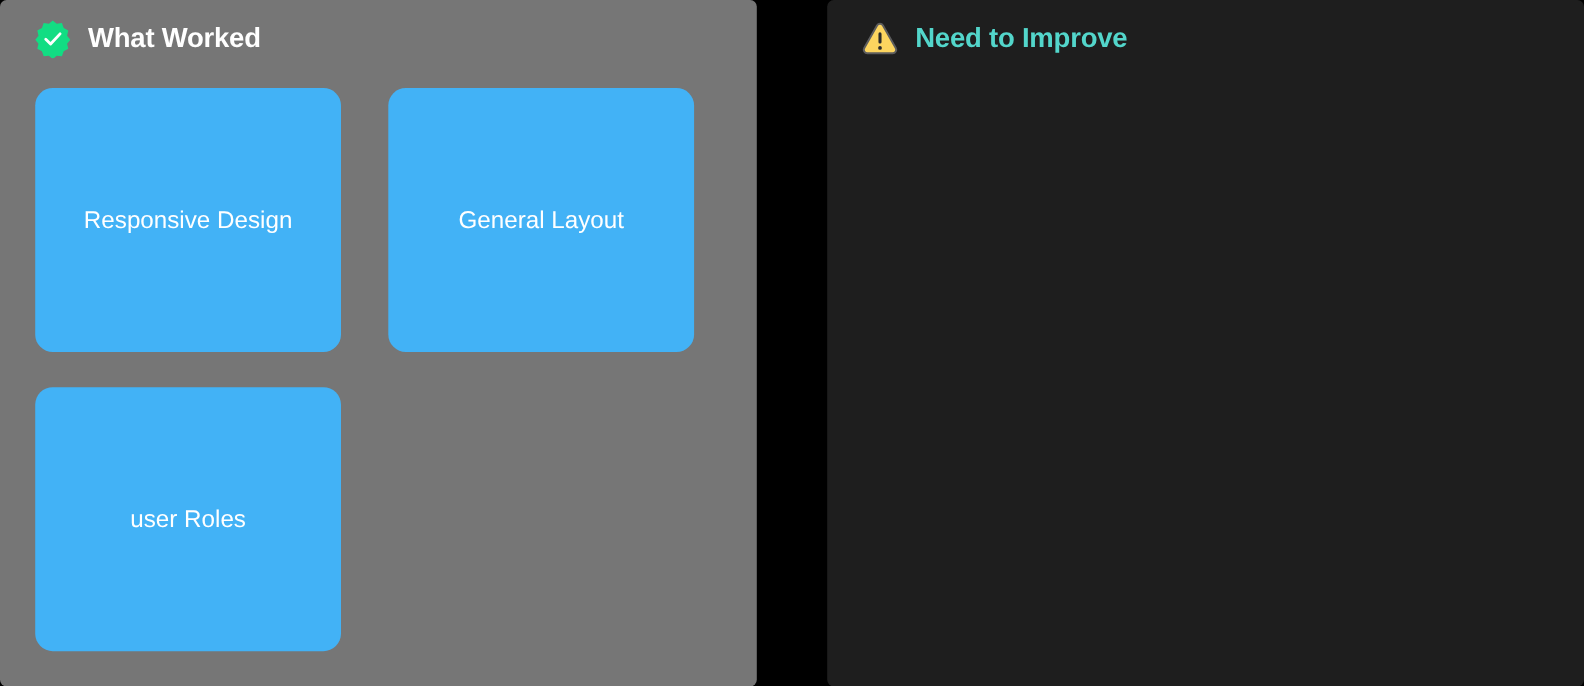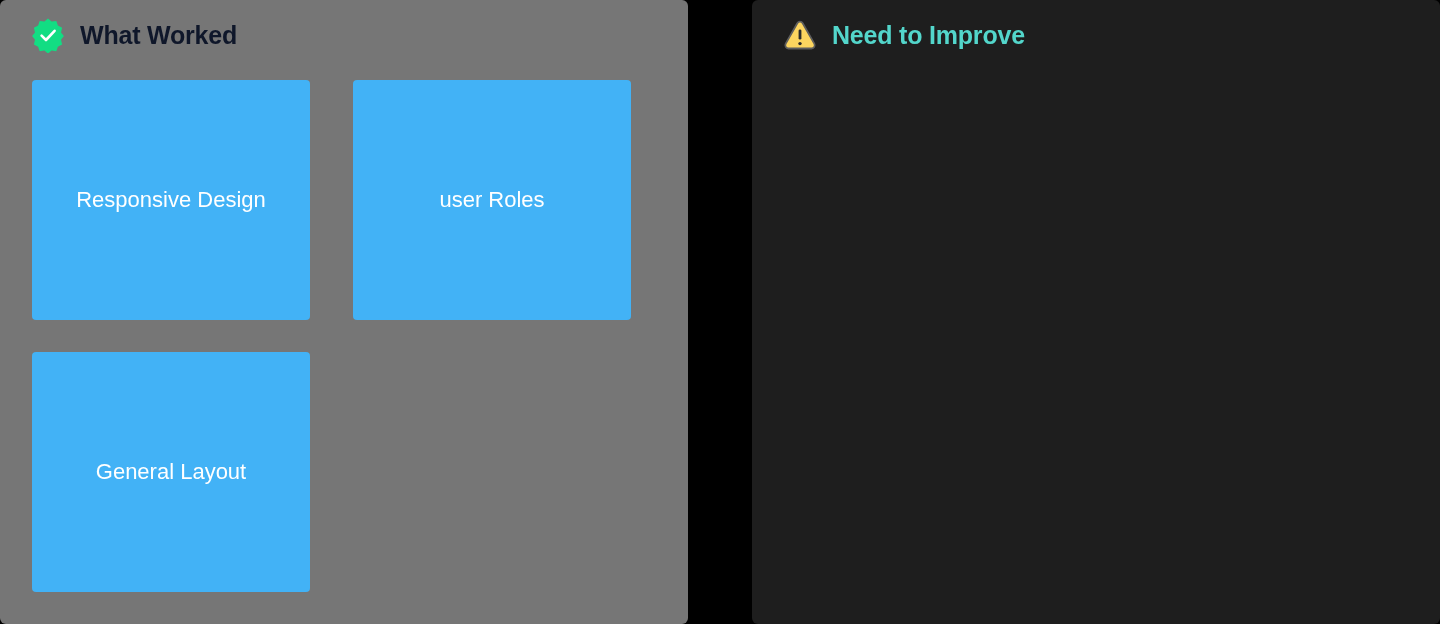--- a/index.html
+++ b/index.html
@@ -52,21 +52,21 @@
   }
 
   .panel-title {
     font-size: 25px;
     font-weight: bold;
     letter-spacing: -0.2px;
     white-space: nowrap;
     line-height: 1;
   }
 
-  #title-left  { color: #0f172a; }
+  #title-left  { color: #ffffff; }
   #title-right { color: #53d6cb; }
 
   .header-icon {
     width: 36px;
     height: 36px;
     display: block;
     flex: 0 0 36px;
   }
 
   
@@ -76,21 +76,21 @@
     grid-template-columns: 278px 278px;
     grid-template-rows: 240px 240px;
     column-gap: 43px;
     row-gap: 32px;
   }
 
   #grid-left  { left: 32px;  top: 80px; }
 
   .card {
     box-sizing: border-box;
-    border-radius: 4px;
+    border-radius: 16px;
     display: flex;
     align-items: center;
     justify-content: center;
     text-align: center;
     padding: 16px 14px;
   }
 
   .card-blue {
     background: #42b2f6;
   }
@@ -124,24 +124,24 @@
         </svg>
       </span>
       <span class="panel-title" id="title-left">What Worked</span>
     </div>
 
     <div class="card-grid" id="grid-left">
       <div class="card card-blue">
         <span class="card-text">Responsive Design</span>
       </div>
       <div class="card card-blue">
-        <span class="card-text">user Roles</span>
+        <span class="card-text">General Layout</span>
       </div>
       <div class="card card-blue">
-        <span class="card-text">General Layout</span>
+        <span class="card-text">user Roles</span>
       </div>
     </div>
 
   </div>
 
   <div class="panel" id="panel-right">
 
     <div class="panel-header">
       <span class="header-icon">
         <svg viewBox="0 0 36 36" width="36" height="36" aria-hidden="true">

